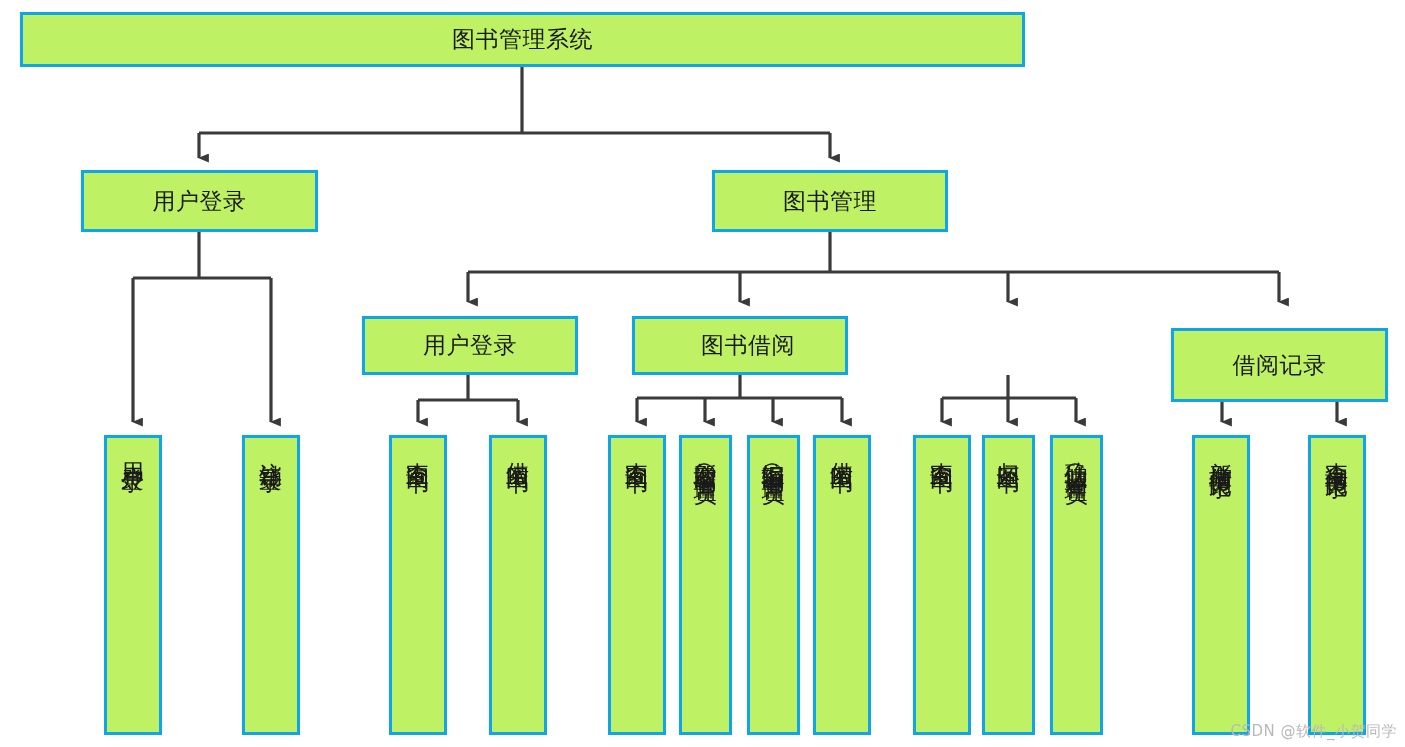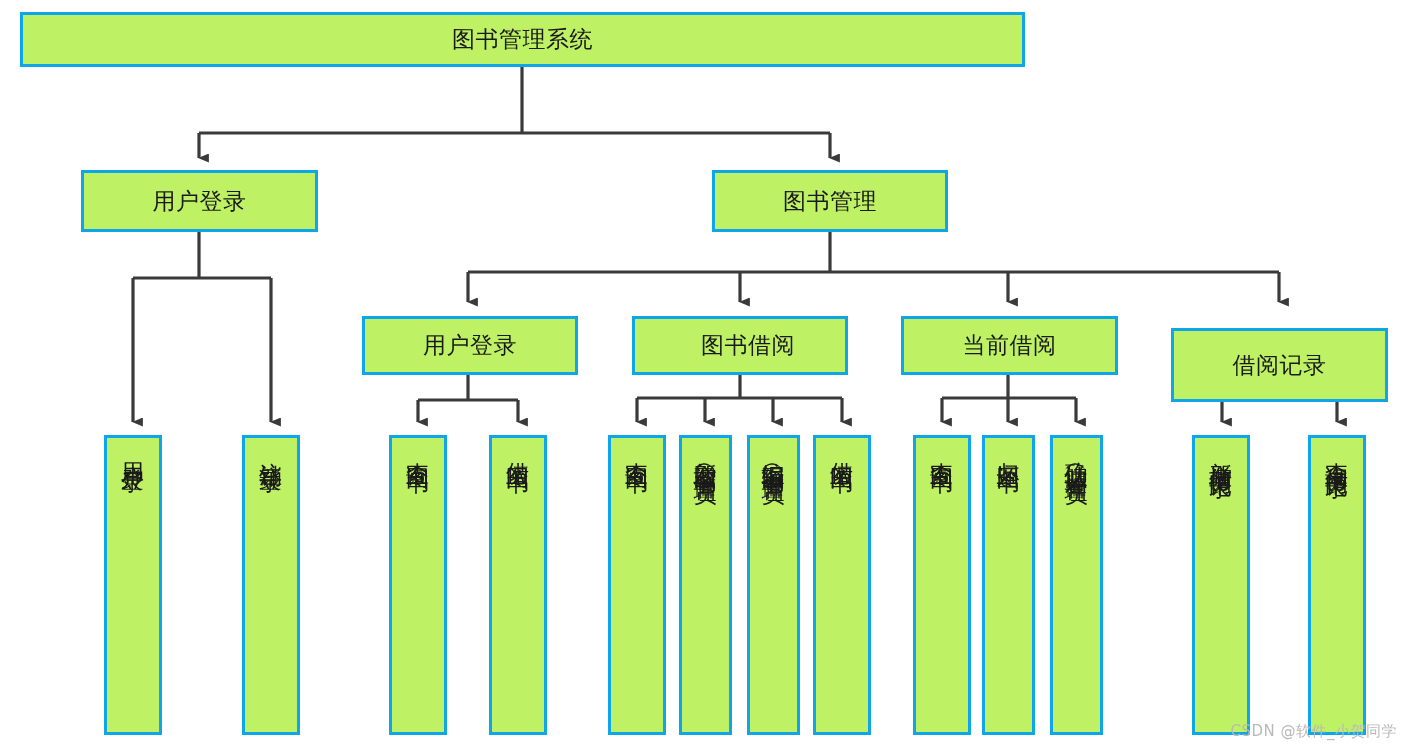--- a/index.html
+++ b/index.html
@@ -131,23 +131,20 @@
   <div class="node horiz" style="left:712px; top:170px; width:236px; height:62px;">
     <span class="label">图书管理</span>
   </div>
 
   <div class="node horiz" style="left:362px; top:316px; width:216px; height:59px;">
     <span class="label">用户登录</span>
   </div>
   <div class="node horiz" style="left:632px; top:316px; width:216px; height:59px;padding-left:16px;">
     <span class="label">图书借阅</span>
   </div>
-  <div class="node horiz" style="left:901px; top:316px; width:217px; height:59px;">
-    <span class="label">当前借阅</span>
-  </div>
   <div class="node horiz" style="left:1171px; top:316px; width:217px; height:74px;margin-top:12px;">
     <span class="label">借阅记录</span>
   </div>
 
   <div class="node vert" style="left:104px; top:435px; width:58px; height:300px;">
     <span class="label">用户登录</span>
   </div>
   <div class="node vert" style="left:242px; top:435px; width:58px; height:300px;">
     <span class="label">注销登录</span>
   </div>

